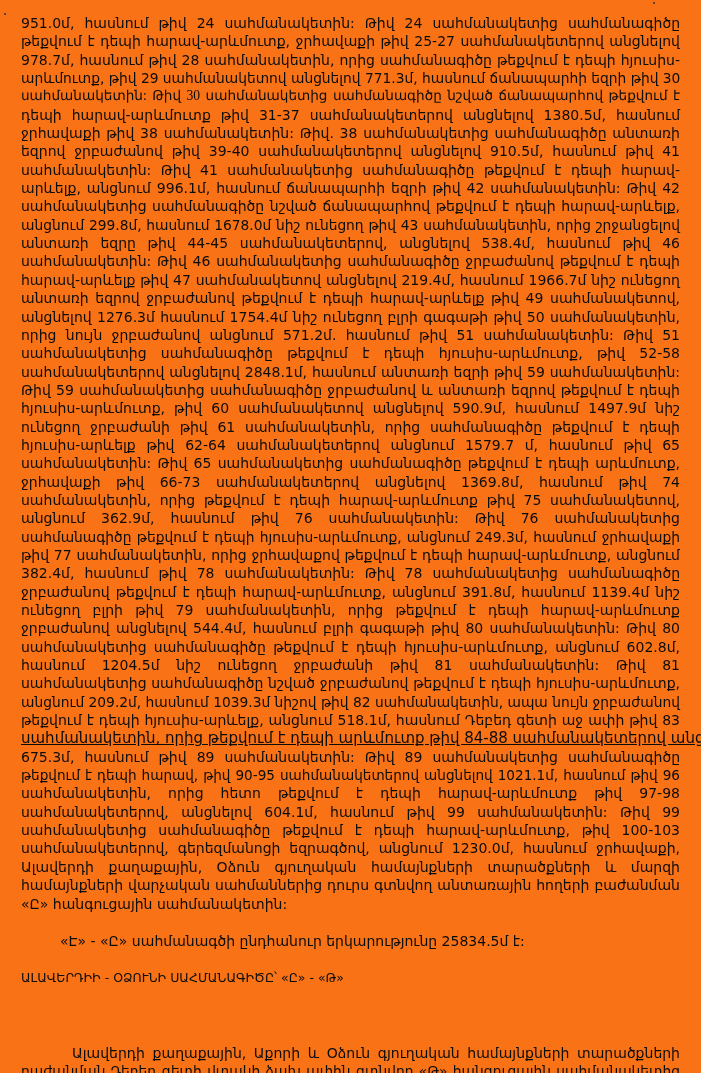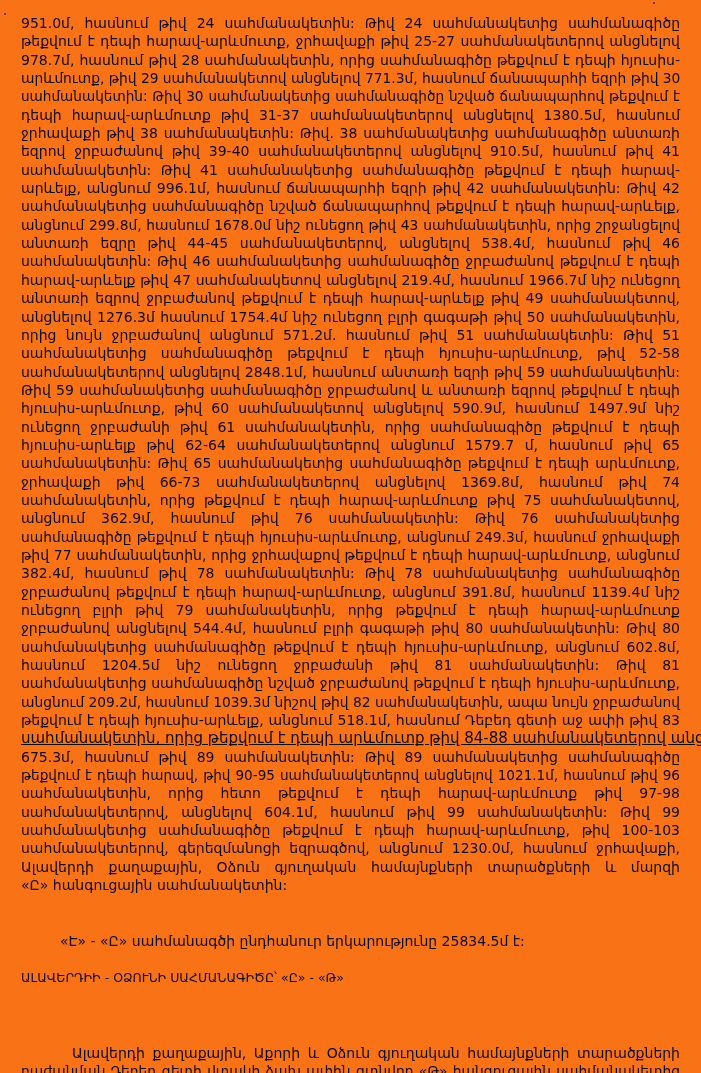--- a/index.html
+++ b/index.html
@@ -33,21 +33,21 @@
 <div class="page">
 
   <span class="speck" style="left:4px; top:13px;"></span>
   <span class="speck" style="left:653px; top:2px;"></span>
 
   <div id="p1" class="block">
     <div class="ln jl fit">951.0մ, հասնում թիվ 24 սահմանակետին: Թիվ 24 սահմանակետից սահմանագիծը</div>
     <div class="ln jl fit">թեքվում է դեպի հարավ-արևմուտք, ջրհավաքի թիվ 25-27 սահմանակետերով անցնելով</div>
     <div class="ln jl fit">978.7մ, հասնում թիվ 28 սահմանակետին, որից սահմանագիծը թեքվում է դեպի հյուսիս-</div>
     <div class="ln jl fit" style="font-size: 13.8px;">արևմուտք, թիվ 29 սահմանակետով անցնելով 771.3մ, հասնում ճանապարհի եզրի թիվ 30</div>
-    <div class="ln jl fit" style="font-size: 13.6px;">սահմանակետին: Թիվ 30 սահմանակետից սահմանագիծը նշված ճանապարհով թեքվում է</div>
+    <div class="ln jl fit" style="font-size: 13.6px; font-family: Liberation Serif, serif;">սահմանակետին: Թիվ 30 սահմանակետից սահմանագիծը նշված ճանապարհով թեքվում է</div>
     <div class="ln jl fit">դեպի հարավ-արևմուտք թիվ 31-37 սահմանակետերով անցնելով 1380.5մ, հասնում</div>
     <div class="ln jl fit">ջրհավաքի թիվ 38 սահմանակետին: Թիվ. 38 սահմանակետից սահմանագիծը անտառի</div>
     <div class="ln jl fit">եզրով ջրբաժանով թիվ 39-40 սահմանակետերով անցնելով 910.5մ, հասնում թիվ 41</div>
     <div class="ln jl fit">սահմանակետին: Թիվ 41 սահմանակետից սահմանագիծը թեքվում է դեպի հարավ-</div>
     <div class="ln jl fit">արևելք, անցնում 996.1մ, հասնում ճանապարհի եզրի թիվ 42 սահմանակետին: Թիվ 42</div>
     <div class="ln jl fit">սահմանակետից սահմանագիծը նշված ճանապարհով թեքվում է դեպի հարավ-արևելք,</div>
     <div class="ln jl fit" style="font-size: 13.8px;">անցնում 299.8մ, հասնում 1678.0մ նիշ ունեցող թիվ 43 սահմանակետին, որից շրջանցելով</div>
     <div class="ln jl fit">անտառի եզրը թիվ 44-45 սահմանակետերով, անցնելով 538.4մ, հասնում թիվ 46</div>
     <div class="ln jl fit">սահմանակետին: Թիվ 46 սահմանակետից սահմանագիծը ջրբաժանով թեքվում է դեպի</div>
     <div class="ln jl fit">հարավ-արևելք թիվ 47 սահմանակետով անցնելով 219.4մ, հասնում 1966.7մ նիշ ունեցող</div>
@@ -76,20 +76,21 @@
     <div class="ln jl fit" style="font-size: 13.8px;">անցնում 209.2մ, հասնում 1039.3մ նիշով թիվ 82 սահմանակետին, ապա նույն ջրբաժանով</div>
     <div class="ln jl fit">թեքվում է դեպի հյուսիս-արևելք, անցնում 518.1մ, հասնում Դեբեդ գետի աջ ափի թիվ 83</div>
     <div class="ln jl fit" style="font-size: 15px; text-decoration: underline;">սահմանակետին, որից թեքվում է դեպի արևմուտք թիվ 84-88 սահմանակետերով անցնում</div>
     <div class="ln jl fit">675.3մ, հասնում թիվ 89 սահմանակետին: Թիվ 89 սահմանակետից սահմանագիծը</div>
     <div class="ln jl fit" style="font-size: 13.6px;">թեքվում է դեպի հարավ, թիվ 90-95 սահմանակետերով անցնելով 1021.1մ, հասնում թիվ 96</div>
     <div class="ln jl fit">սահմանակետին, որից հետո թեքվում է դեպի հարավ-արևմուտք թիվ 97-98</div>
     <div class="ln jl fit">սահմանակետերով, անցնելով 604.1մ, հասնում թիվ 99 սահմանակետին: Թիվ 99</div>
     <div class="ln jl fit">սահմանակետից սահմանագիծը թեքվում է դեպի հարավ-արևմուտք, թիվ 100-103</div>
     <div class="ln jl fit">սահմանակետերով, գերեզմանոցի եզրագծով, անցնում 1230.0մ, հասնում ջրհավաքի,</div>
     <div class="ln jl fit">Ալավերդի քաղաքային, Օձուն գյուղական համայնքների տարածքների և մարզի</div>
+    <div class="ln jl fit">համայնքների վարչական սահմաններից դուրս գտնվող անտառային հողերի բաժանման</div>
     <div class="ln ll">«Ը» հանգուցային սահմանակետին:</div>
   </div>
 
   <div id="summary" class="block ln ll">«Է» - «Ը» սահմանագծի ընդհանուր երկարությունը 25834.5մ է:</div>
 
   <div id="heading" class="block">ԱԼԱՎԵՐԴԻԻ - ՕՁՈՒՆԻ ՍԱՀՄԱՆԱԳԻԾԸ՝ «Ը» - «Թ»</div>
 
   <div id="p2" class="block">
     <div class="ln jl fit first">Ալավերդի քաղաքային, Աքորի և Օձուն գյուղական համայնքների տարածքների</div>
     <div class="ln jl fit" style="font-size: 13.8px;">բաժանման Դեբեդ գետի վտակի ձախ ափին գտնվող «Թ» հանգուցային սահմանակետից</div>

